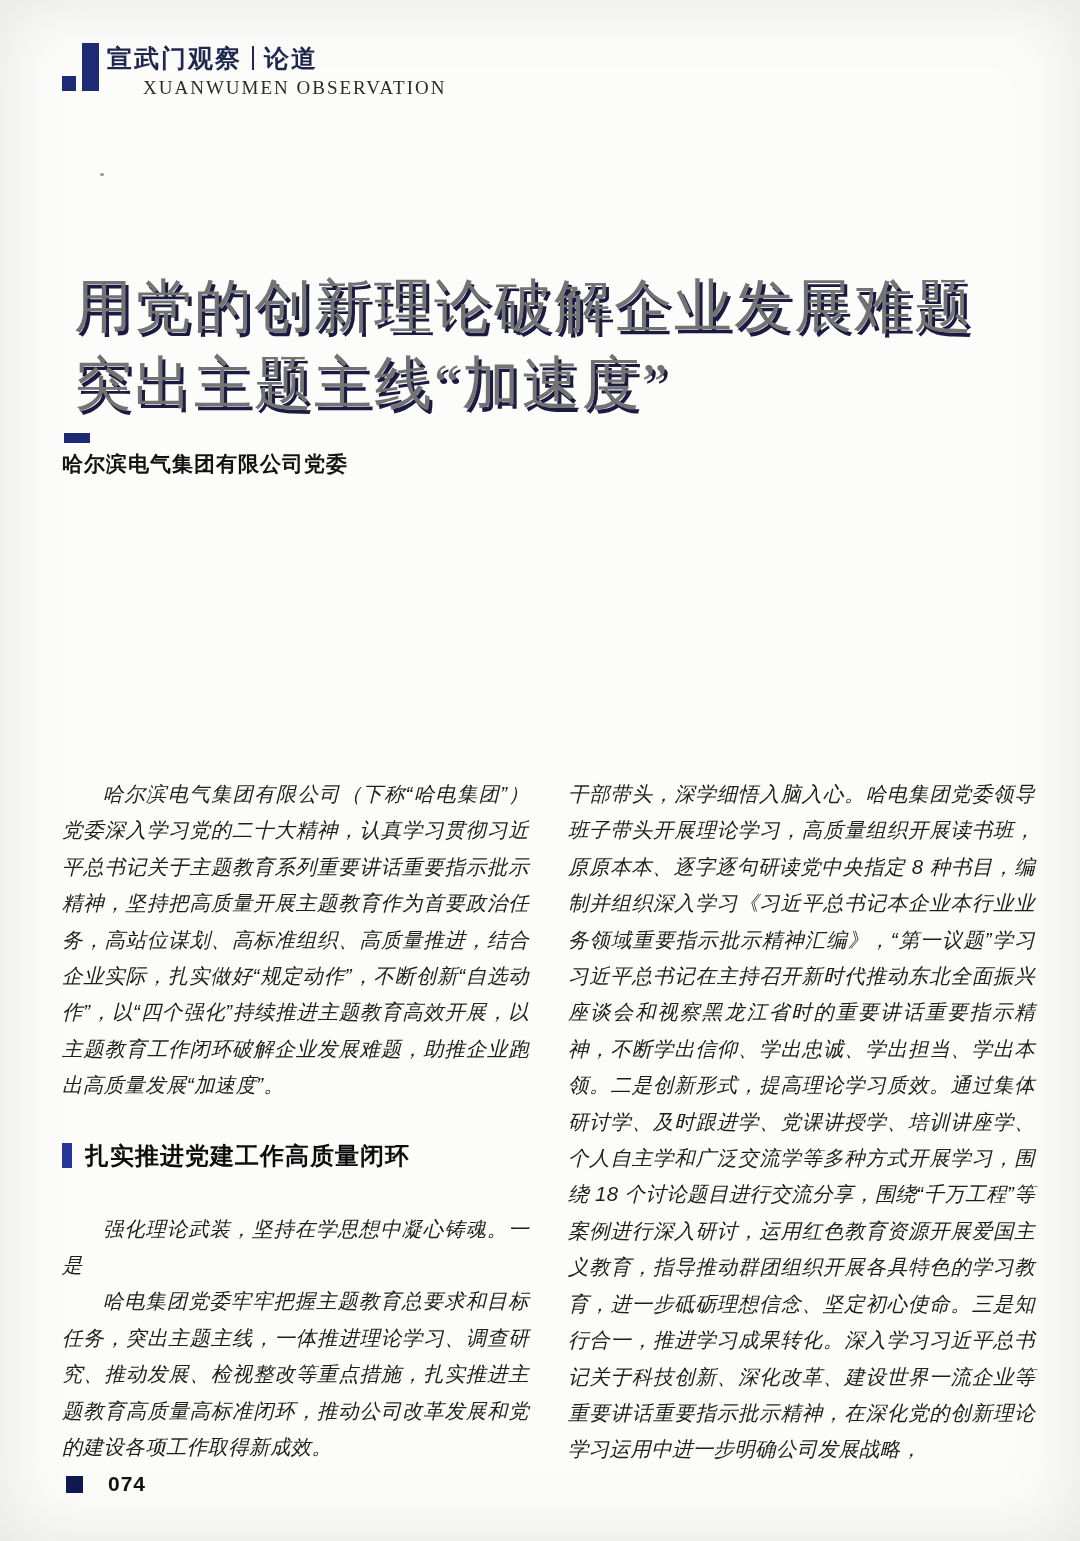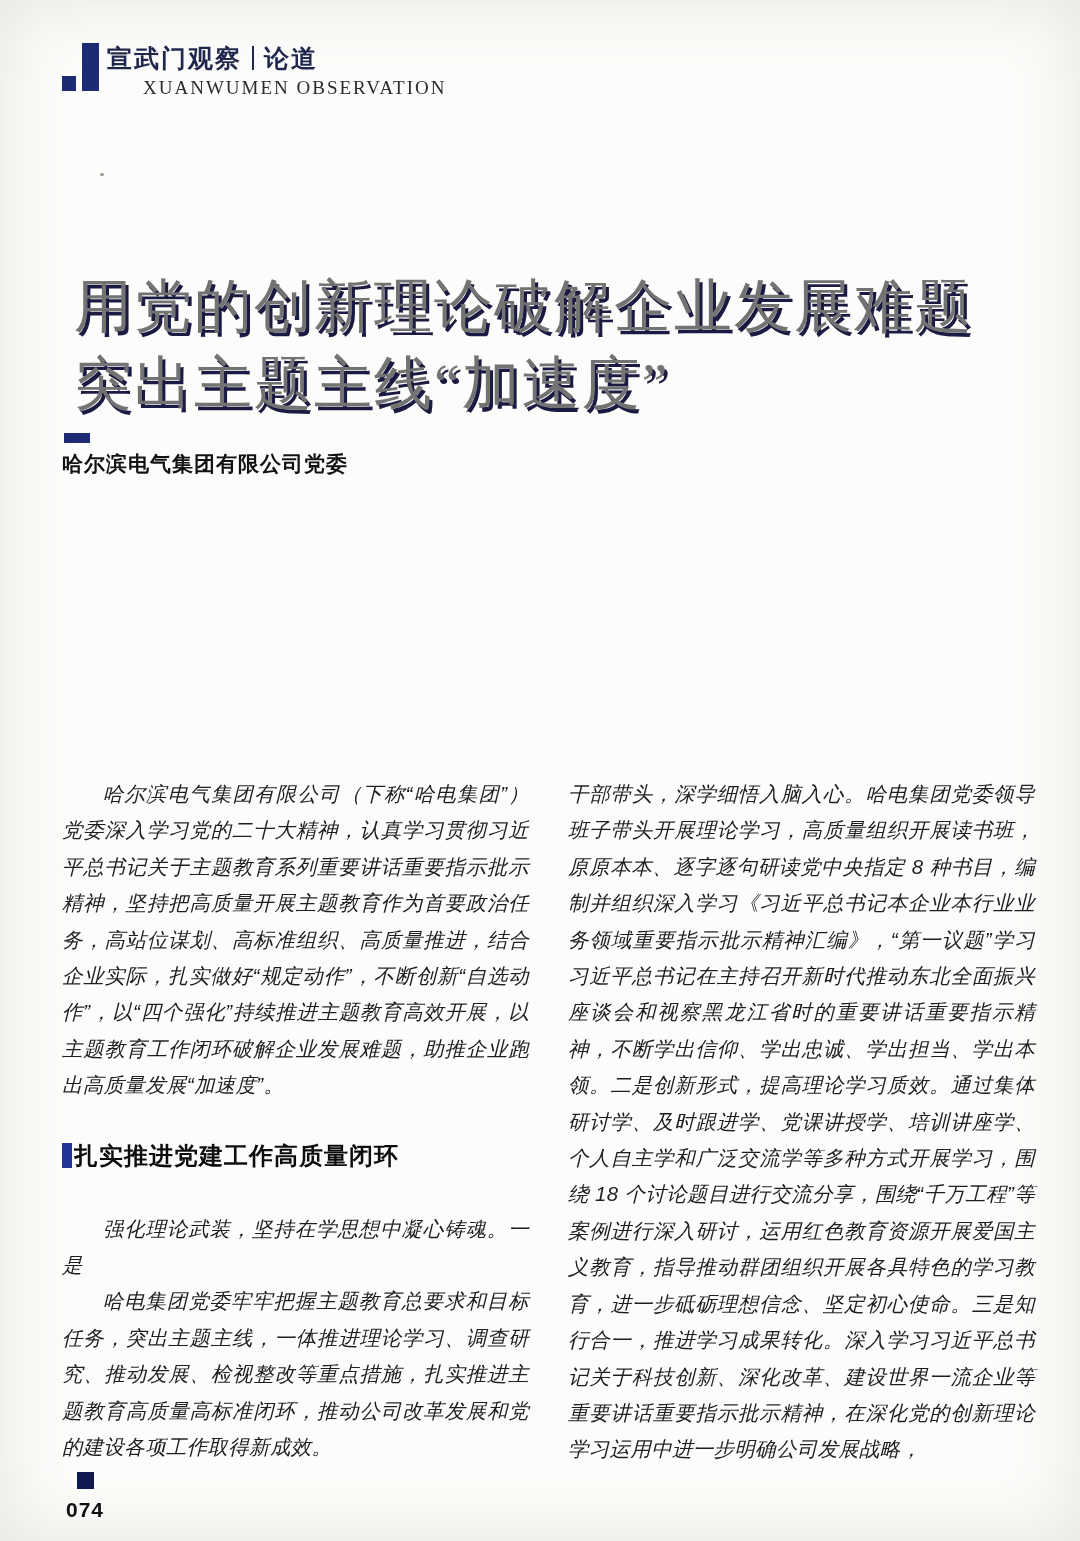--- a/index.html
+++ b/index.html
@@ -60,29 +60,29 @@
   .col {
     width: 467px;
     font-size: 20.4px; line-height: 36.4px;
     text-align: justify; color: #1e1e1e; font-weight: 500;
     letter-spacing: 0.4px;
   }
   .col p { margin: 0; font-style: italic; }
   .indent { text-indent: 2em; }
 
   .section-heading {
-    display: flex; align-items: center; gap: 2px;
+    display: flex; align-items: center; gap: 13px;
     margin-top: 37px; margin-bottom: 40px;
     font-size: 24px; font-weight: 800; color: #0d0d0d;
     line-height: 30px; letter-spacing: 1px;
   }
   .heading-bar { width: 10px; height: 25px; background: #24349b; flex: 0 0 auto; }
 
   
-  .footer { position: absolute; left: 66px; top: 1472px; display: flex; align-items: center; gap: 9px; flex-direction: column; }
+  .footer { position: absolute; left: 66px; top: 1472px; display: flex; align-items: center; gap: 25px; }
   .footer-square { width: 17px; height: 17px; background: #10194f; }
   .footer-num { font-size: 21px; font-weight: 800; color: #111; letter-spacing: 1px; }
 </style>
 </head>
 <body>
 
 <div class="page">
 
   <div class="logo-mark">
     <div class="logo-tall"></div>

